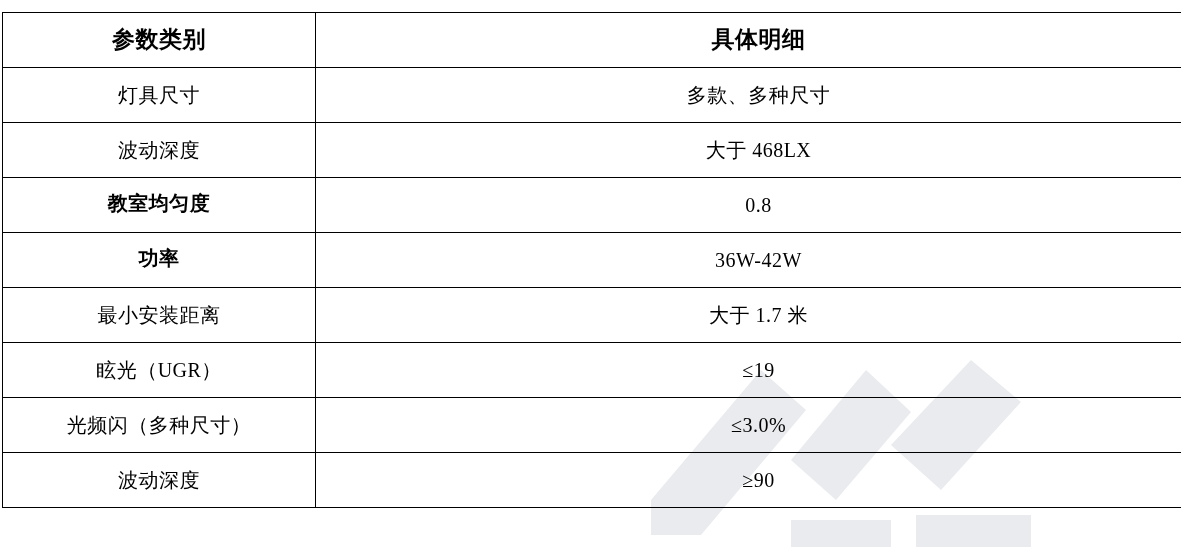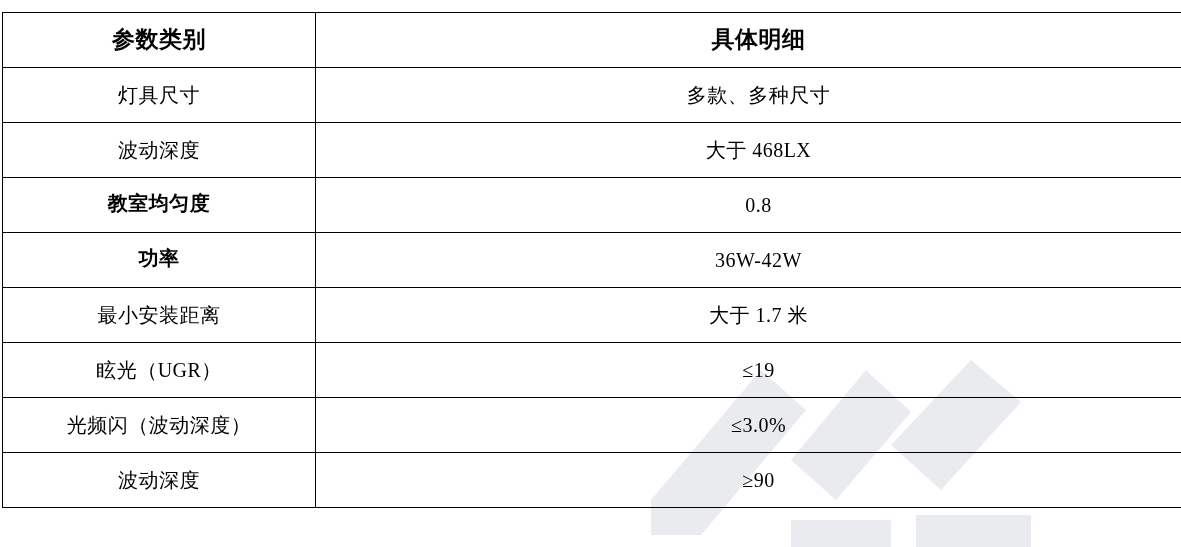--- a/index.html
+++ b/index.html
@@ -107,21 +107,21 @@
       </tr>
       <tr>
         <td class="col-category">最小安装距离</td>
         <td class="col-detail val-ascii">大于 1.7 米</td>
       </tr>
       <tr>
         <td class="col-category">眩光（UGR）</td>
         <td class="col-detail val-ascii">≤19</td>
       </tr>
       <tr>
-        <td class="col-category">光频闪（波动深度）</td>
+        <td class="col-category">光频闪（多种尺寸）</td>
         <td class="col-detail val-ascii">≤3.0%</td>
       </tr>
       <tr>
         <td class="col-category">波动深度</td>
         <td class="col-detail val-ascii">≥90</td>
       </tr>
     </tbody>
   </table>
 </div>
 

